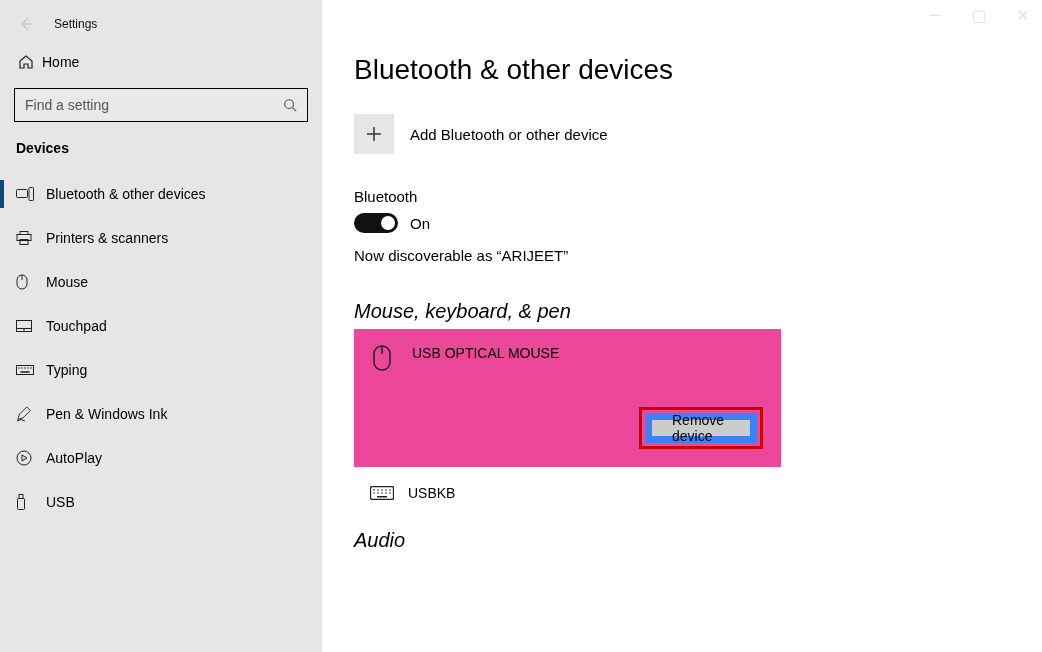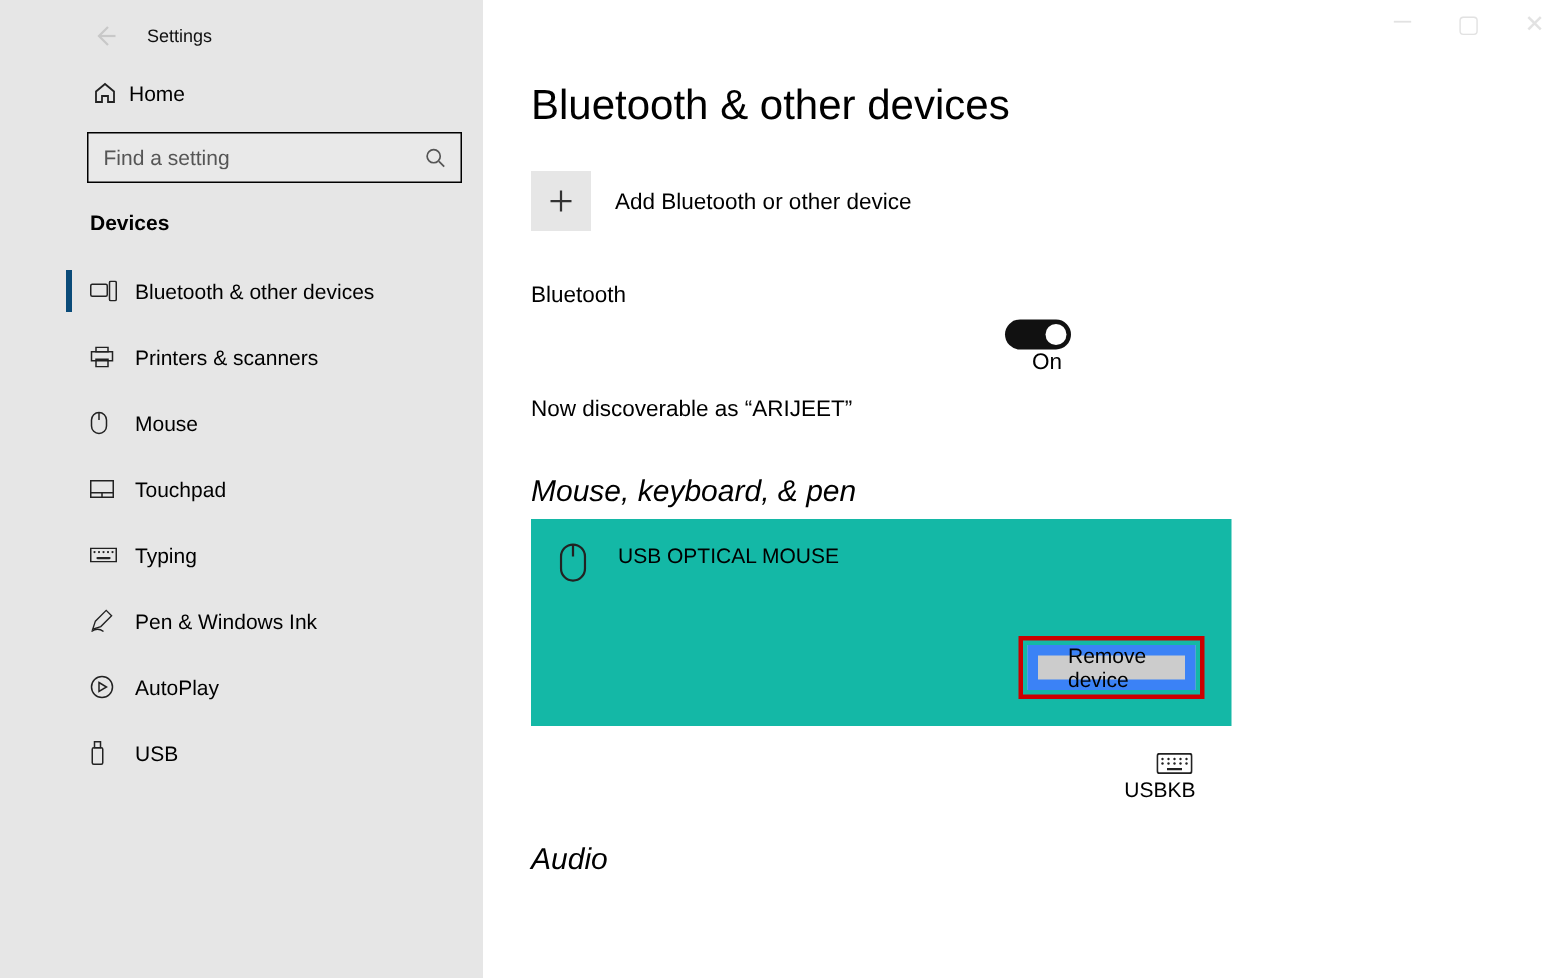--- a/index.html
+++ b/index.html
@@ -1,20 +1,20 @@
 <!DOCTYPE html>
 <html><head>
 <meta charset="utf-8">
 <style>
   * { box-sizing: border-box; margin: 0; padding: 0; font-family: "Segoe UI", Arial, sans-serif; }
   body { width: 1042px; height: 652px; background: #fff; color: #000; overflow: hidden; }
   .app { display: flex; width: 100%; height: 100%; }
 
   
-  .sidebar { width: 322px; background: #e6e6e6; padding-top: 8px; padding-left: 44px; }
+  .sidebar { width: 322px; background: #e6e6e6; padding-top: 8px; }
   .titlebar { display: flex; align-items: center; height: 32px; padding-left: 12px; }
   .back-btn { width: 28px; height: 28px; display: flex; align-items: center; justify-content: center; color: #c8c8c8; }
   .app-title { font-size: 12px; margin-left: 14px; color: #111; }
   .home-row { display: flex; align-items: center; height: 44px; padding-left: 18px; font-size: 14px; cursor: pointer; }
   .home-row .icon { width: 24px; display: flex; align-items: center; }
   .search-box {
     margin: 4px 14px 18px 14px; height: 34px; border: 1px solid #000000; background: #e9e9e9;
     display: flex; align-items: center; padding: 0 10px;
   }
   .search-box input {
@@ -45,39 +45,39 @@
   }
   .add-device .label { font-size: 15px; }
   .section-label { font-size: 15px; margin-bottom: 8px; }
   .toggle {
     width: 44px; height: 20px; background: #111; border-radius: 10px; position: relative; display: inline-block;
     margin-right: 12px; vertical-align: middle; cursor: pointer;
   }
   .toggle .knob {
     position: absolute; top: 3px; right: 3px; width: 14px; height: 14px; border-radius: 50%; background: #fff;
   }
-  .toggle-row { display: flex; align-items: center; margin-bottom: 14px; flex-direction: column; }
+  .toggle-row { display: flex; align-items: center; margin-bottom: 14px; }
   .toggle-row .state { font-size: 15px; }
   .discoverable { font-size: 15px; margin-bottom: 36px; }
   .subheading { font-size: 20px; font-weight: 400; margin-bottom: 6px; font-style: italic; }
 
   .device-card {
-    width: 467px; background: #14b8a6; padding: 16px 14px 18px 14px; margin-bottom: 14px;
+    width: 427px; background: #ec4899; padding: 16px 14px 18px 14px; margin-bottom: 14px;
   }
   .device-head { display: flex; align-items: flex-start; gap: 16px; }
   .device-icon { width: 28px; display: flex; align-items: center; justify-content: center; }
   .device-name { font-size: 14px; }
   .remove-button-wrap { display: flex; justify-content: flex-end; margin-top: 36px; padding-right: 4px; }
   .remove-btn {
     width: 112px; height: 30px; background: #ccc; border: 7px solid #3b82f6; font-size: 14px; cursor: pointer;
     display: flex; align-items: center; justify-content: center; padding-left: 20px;
   }
   .highlight { border: 3px solid #cc0000; padding: 3px; display: inline-block; }
 
-  .device-row { display: flex; align-items: flex-end; gap: 2px; padding: 4px 14px 20px 14px; width: 457px; flex-direction: column; }
+  .device-row { display: flex; align-items: center; gap: 12px; padding: 4px 14px 20px 14px; width: 457px; }
   .device-row .device-icon { width: 28px; }
   .device-row .info .name { font-size: 14px; }
   .device-row .info .status { font-size: 13px; color: #666; }
 
   .titlebar-right { position: absolute; top: 6px; right: 10px; display: flex; gap: 26px; color: #e2e2e2; }
   .titlebar-right span { width: 18px; text-align: center; }
 
   svg { display: block; }
 </style>
 </head>

